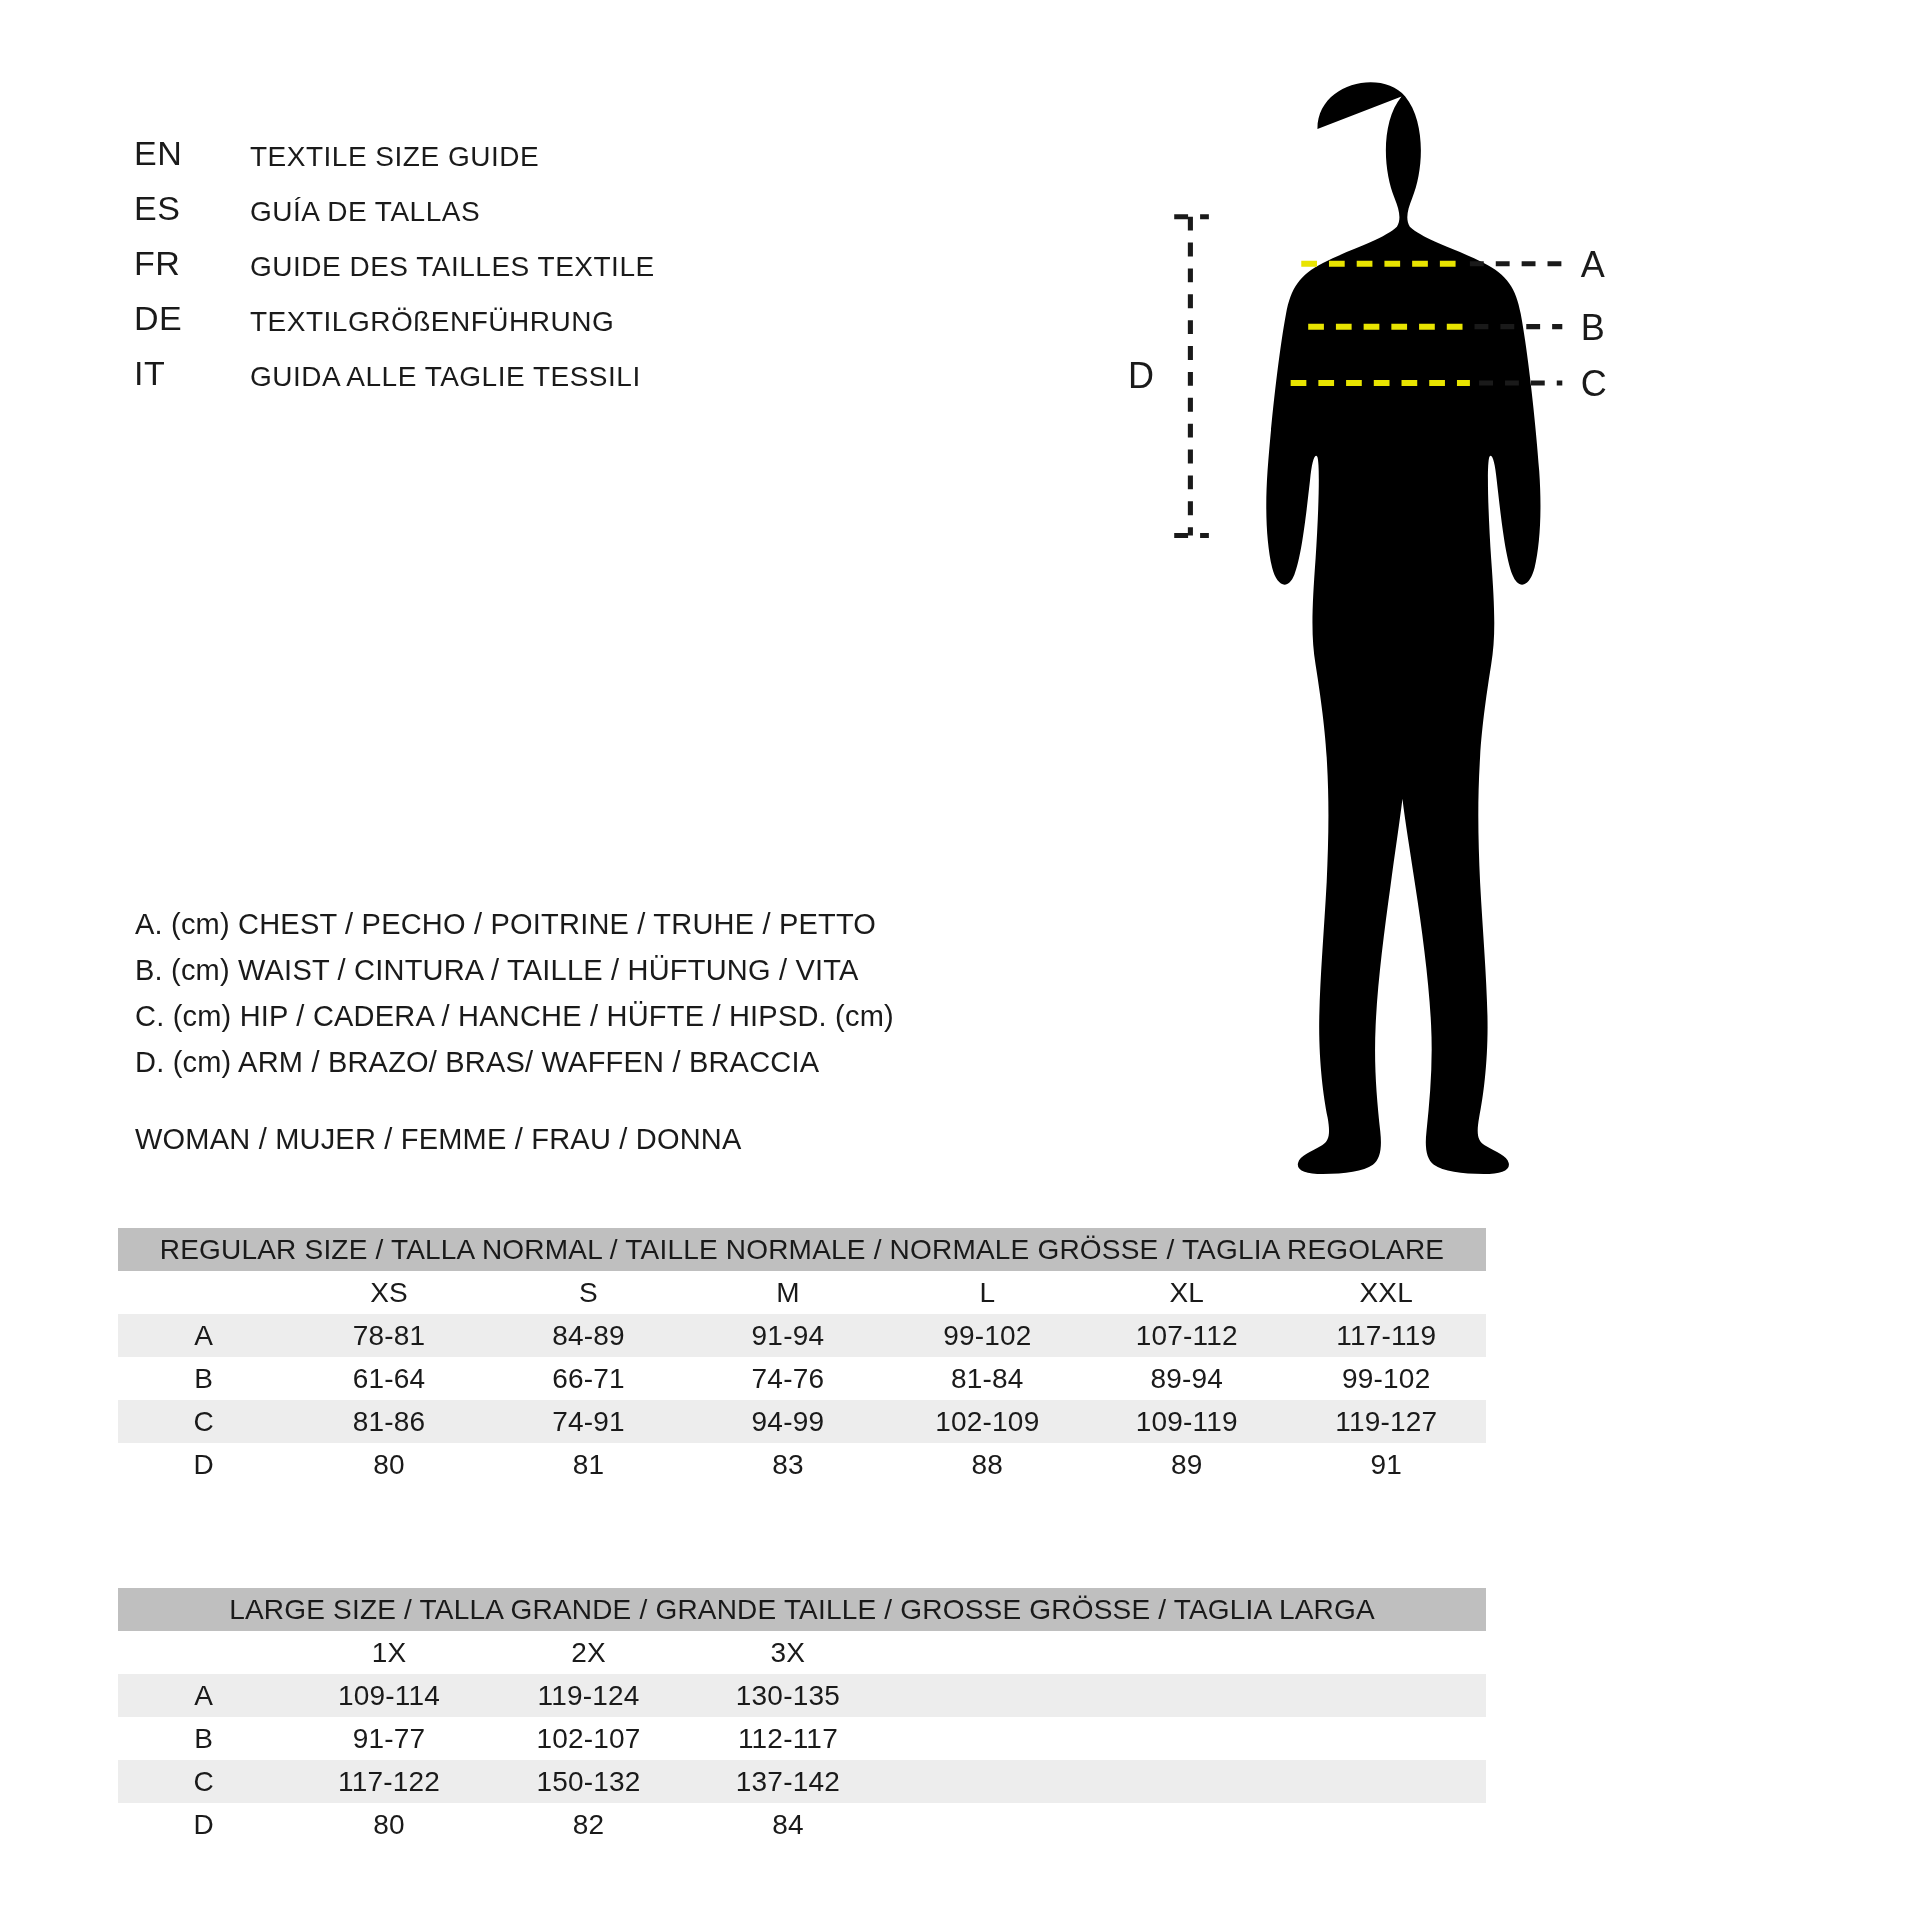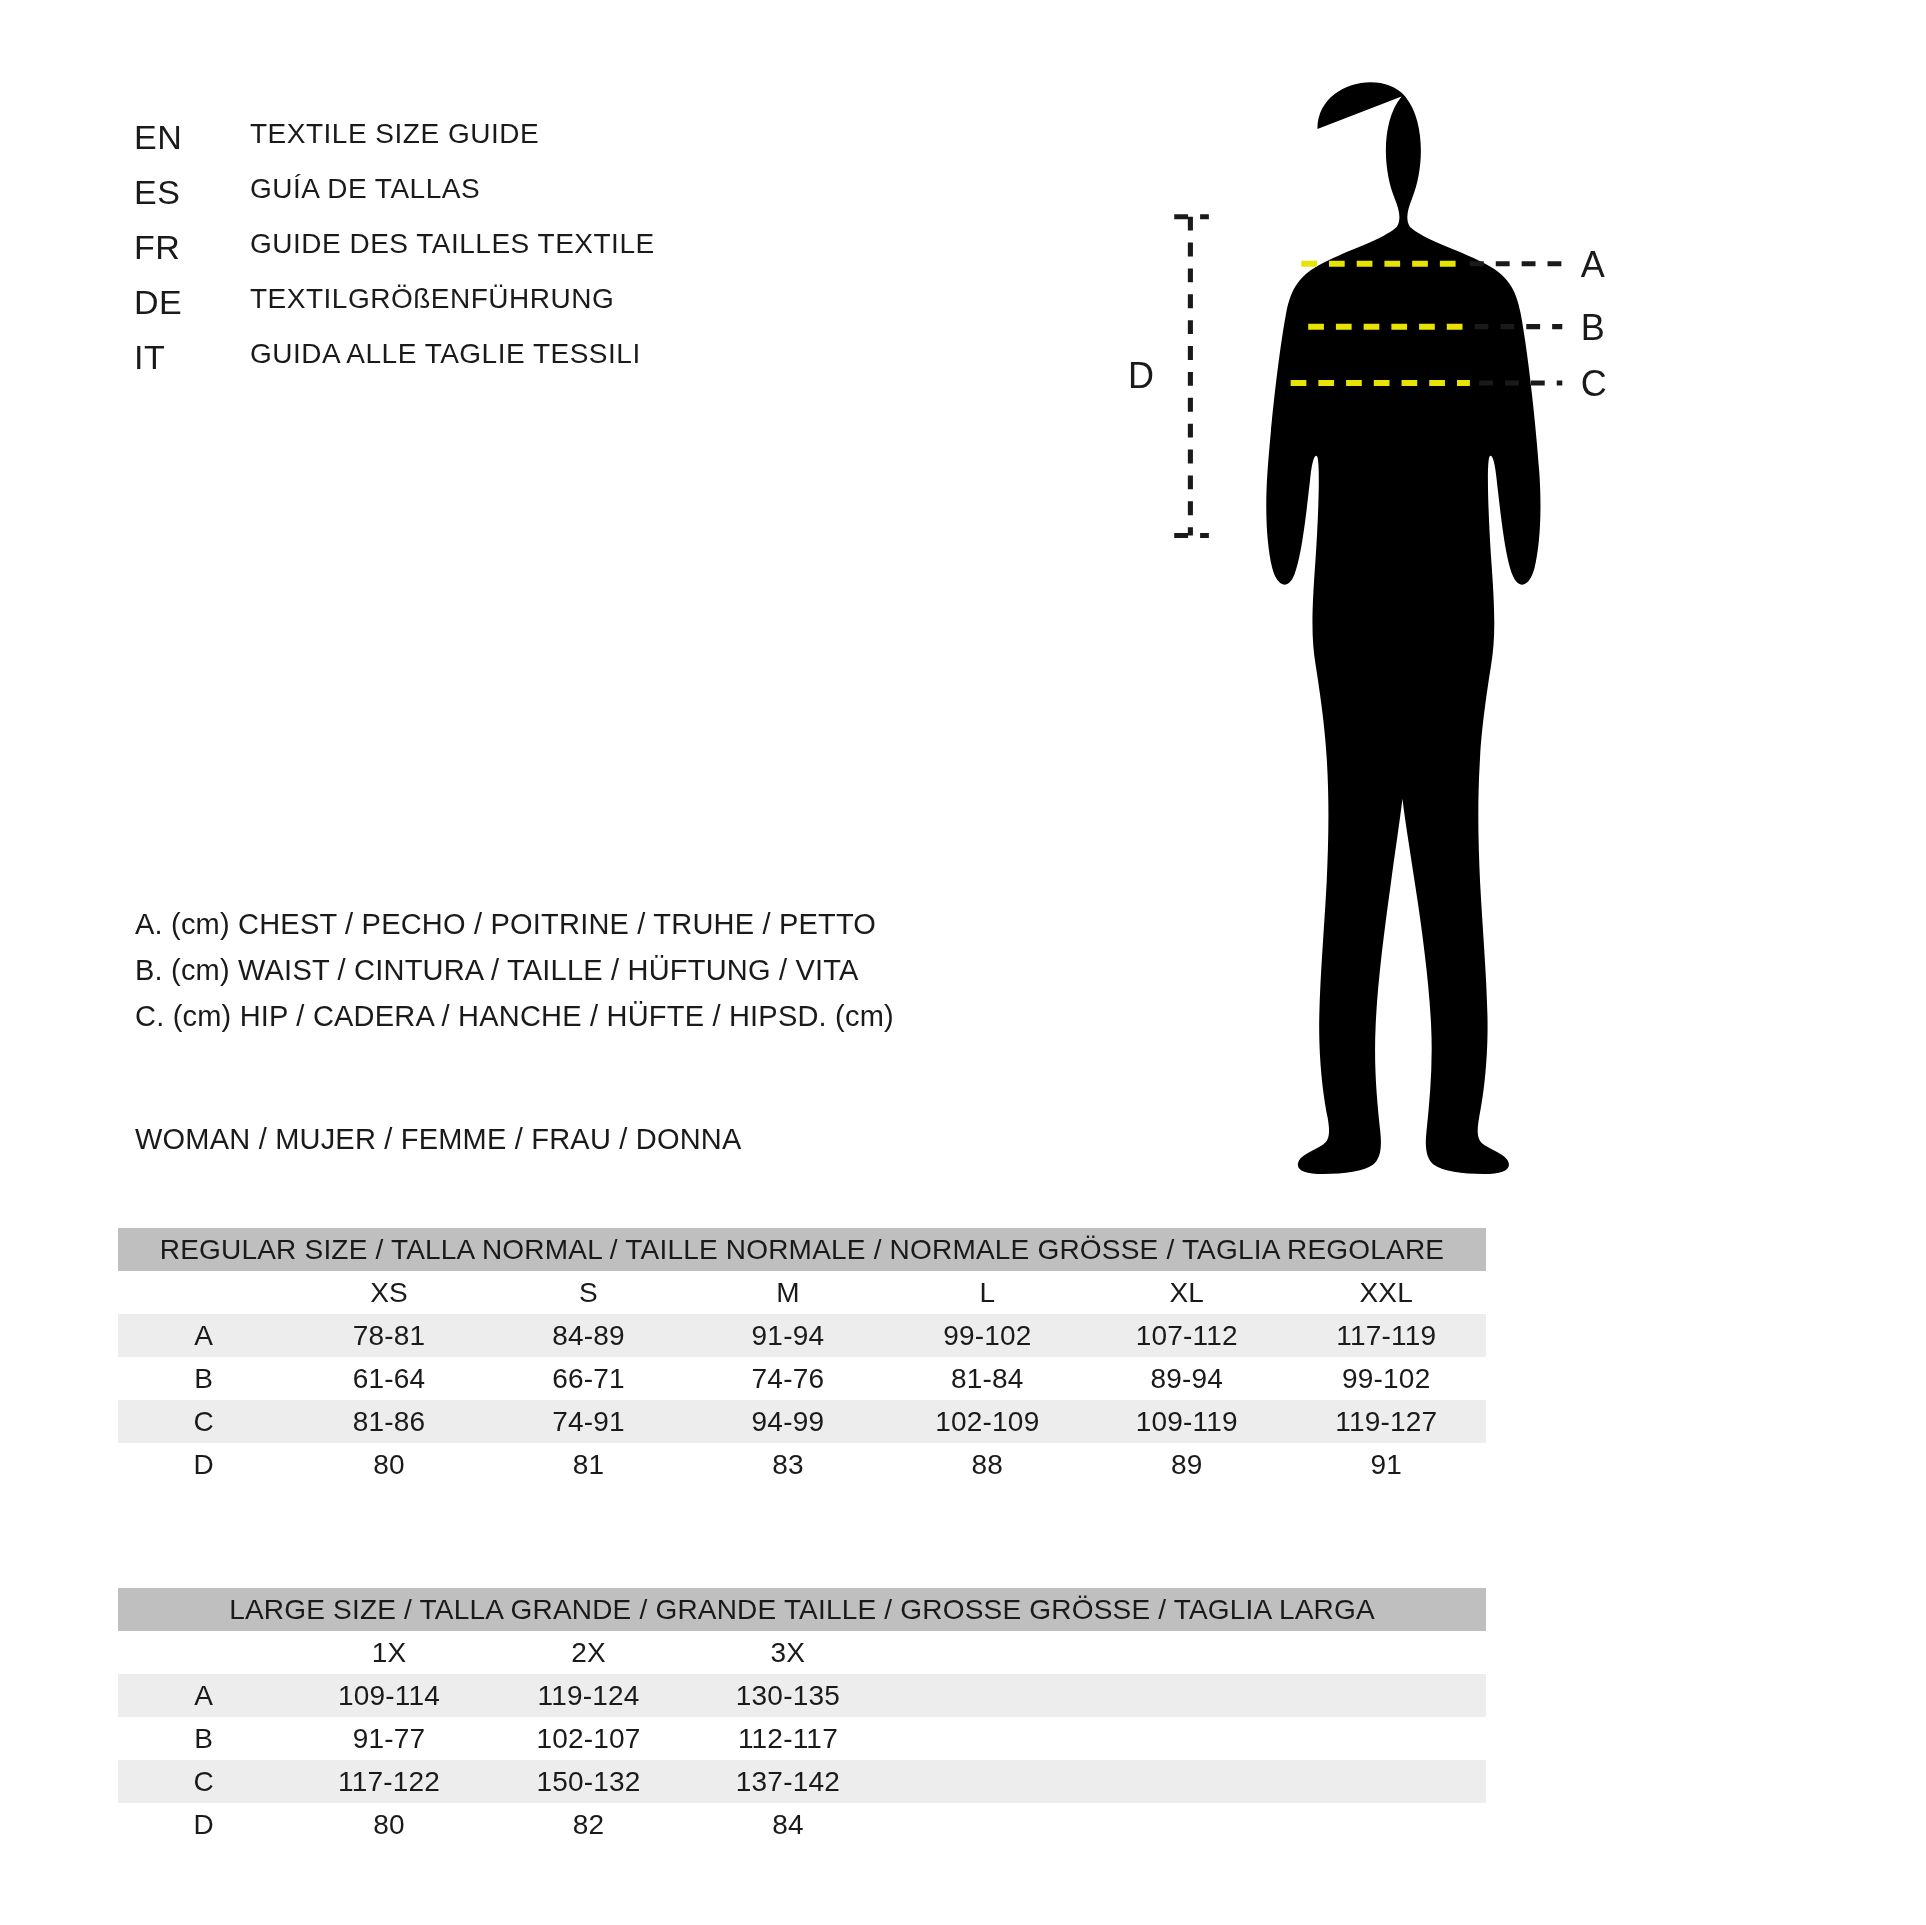--- a/index.html
+++ b/index.html
@@ -17,21 +17,21 @@
   }
 
   
   .lang-block {
     position: absolute;
     left: 134px;
     top: 118px;
   }
   .lang-row {
     display: flex;
-    align-items: flex-start;
+    align-items: flex-end;
     height: 55px;
   }
   .lang-code {
     width: 116px;
     font-size: 34px;
     letter-spacing: 0.5px;
     white-space: nowrap;
   }
   .lang-text {
     font-size: 28px;
@@ -137,20 +137,21 @@
   <div class="lang-row">
     <span class="lang-code">IT</span>
     <span class="lang-text">GUIDA ALLE TAGLIE TESSILI</span>
   </div>
 </div>
 
 <div class="legend-block">
   <div class="legend-row">A. (cm) CHEST / PECHO / POITRINE / TRUHE / PETTO</div>
   <div class="legend-row">B. (cm) WAIST / CINTURA / TAILLE / HÜFTUNG / VITA</div>
   <div class="legend-row">C. (cm) HIP / CADERA / HANCHE / HÜFTE / HIPSD. (cm)</div>
+  <div class="legend-row">D. (cm) ARM / BRAZO/ BRAS/ WAFFEN / BRACCIA</div>
 </div>
 <div class="audience-row">WOMAN / MUJER / FEMME / FRAU / DONNA</div>
 
 <div class="figure-area">
   <svg width="786" height="1155" viewBox="0 0 1700 2500" xmlns="http://www.w3.org/2000/svg">
 
     <g>
       <path fill="#000000" d="
         M 600 160
         C 600 60, 740 30, 790 90

